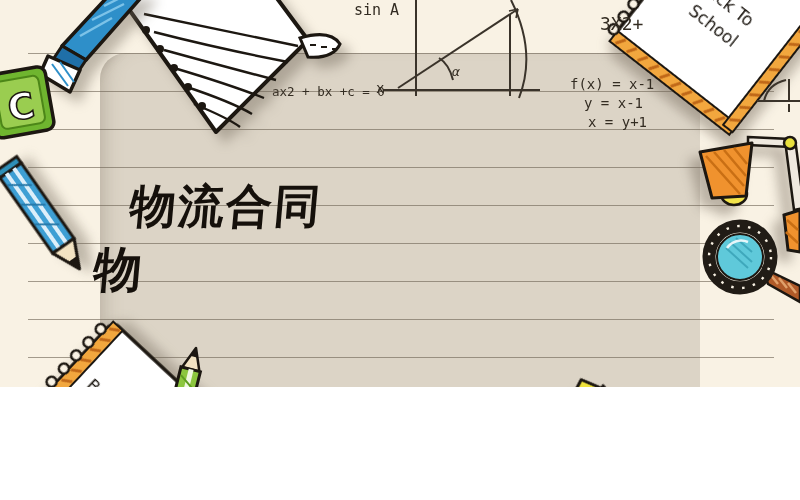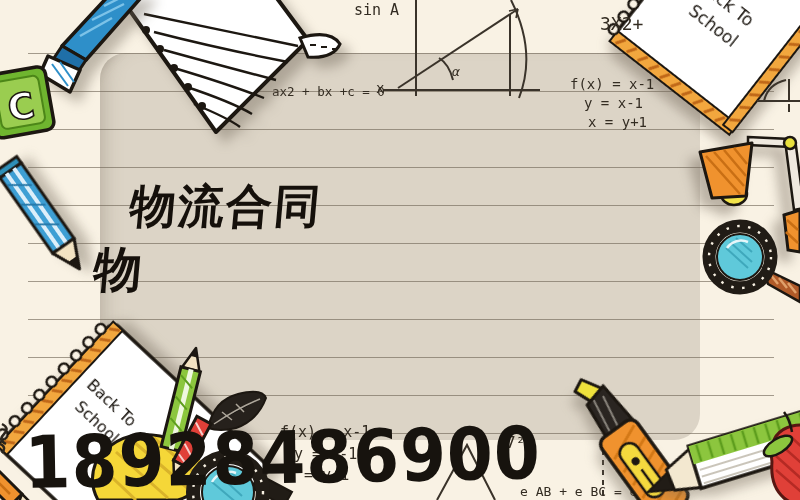--- a/index.html
+++ b/index.html
@@ -1,16 +1,16 @@
 <!DOCTYPE html>
 <html><head>
 <meta charset="utf-8">
 <style>
   html,body{margin:0;padding:0;}
-  .stage{position:relative;width:800px;height:500px;background:#F9F2E4;overflow:hidden;
+  .stage{position:relative;width:800px;height:387px;background:#F9F2E4;overflow:hidden;
          font-family:"DejaVu Sans",sans-serif;}
   .panel{position:absolute;left:100px;top:53px;width:600px;height:387px;background:#DCD4C6;
          border-radius:26px;box-shadow:inset 16px 0 20px -14px rgba(115,105,90,.38);}
   .rules{position:absolute;left:28px;top:53px;width:746px;height:382px;
          background:repeating-linear-gradient(to bottom,rgba(110,100,85,.62) 0 1.4px,transparent 1.4px 38px);}
   svg.doodles{position:absolute;left:0;top:0;}
   .sh-br{filter:drop-shadow(9px 9px 6px rgba(112,102,88,.42));}
   .sh-bl{filter:drop-shadow(-10px 9px 6px rgba(112,102,88,.45));}
   .mathtxt{font-family:"DejaVu Sans Mono",monospace;fill:#332c22;}
   .title-zh{position:absolute;left:130px;top:176px;font-size:46px;font-weight:bold;color:#15100b;

